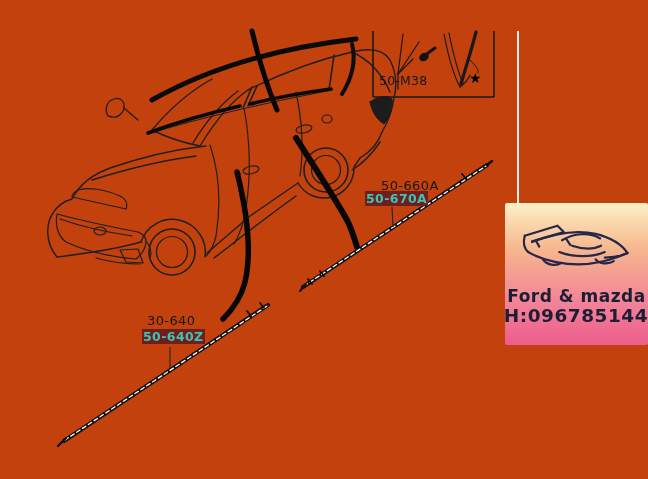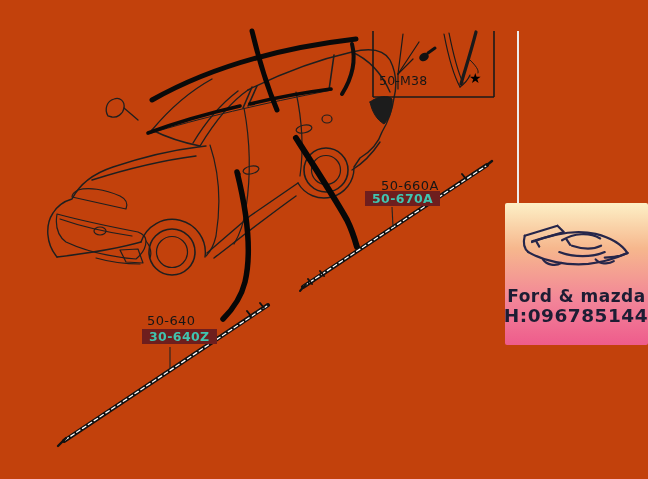--- a/index.html
+++ b/index.html
@@ -8,21 +8,21 @@
     font-family:"DejaVu Sans","Liberation Sans",sans-serif;
   }
   svg.art{position:absolute;left:0;top:0;}
   .part-label{
     position:absolute;font-size:13px;color:#161616;white-space:nowrap;
     letter-spacing:.4px;line-height:15px;
   }
   .part-label.small{font-size:12.5px;letter-spacing:.2px;}
   .part-label.hl{
     background:var(--hl-bg,#6e1e1e);color:var(--hl-text,#40c4b0);
-    font-weight:bold;font-size:12.5px;padding:0 7px;height:15px;line-height:15px;
+    font-weight:bold;font-size:12.5px;padding:0 1px;height:15px;line-height:15px;
     cursor:pointer;
   }
   .star{position:absolute;font-size:14px;color:#000;line-height:14px;}
   .page-edge{position:absolute;left:517px;top:31px;width:2px;height:172px;background:#ededed;}
   .badge{
     position:absolute;left:505px;top:203px;width:143px;height:142px;border-radius:2px;
     background:linear-gradient(180deg,var(--bg1,#fdf0c6) 0%,var(--bg2,#f6b78d) 32%,#f28398 70%,var(--bg3,#ee5c8c) 100%);
     display:flex;flex-direction:column;align-items:center;overflow:hidden;
   }
   .badge svg{display:block;margin-top:18px;}
@@ -178,22 +178,22 @@
   </svg>
 
   <div class="page-edge"></div>
 
   <div class="part-label small" style="left:379px;top:73px;">50-M38</div>
   <div class="star" style="left:469px;top:71px;">★</div>
 
   <div class="part-label" style="left:381px;top:178px;">50-660A</div>
   <div class="part-label hl" style="left:365px;top:191px;">50-670A</div>
 
-  <div class="part-label" style="left:147px;top:313px;">50-640</div>
-  <div class="part-label hl" style="left:142px;top:329px;">30-640Z</div>
+  <div class="part-label" style="left:147px;top:313px;">30-640</div>
+  <div class="part-label hl" style="left:142px;top:329px;">50-640Z</div>
 
   <div class="badge">
     <svg width="130" height="64" viewBox="0 0 143 70">
       <g stroke="#26264a" stroke-width="2.4" fill="none" stroke-linecap="round" stroke-linejoin="round">
         <path d="M14,16 L50,5 M50,5 L57,12 M57,12 L22,22 M26,21 L30,28"></path>
         <path d="M22,23 C45,14 70,9 92,14 C108,18 121,26 127,35"></path>
         <path d="M55,21 C68,13 85,12 97,19 M60,20 L64,26"></path>
         <path d="M127,35 C121,38 112,40 102,40"></path>
         <path d="M18,34 C35,44 60,49 84,47 C102,45 116,40 127,35"></path>
         <path d="M14,16 C12,24 13,30 18,34"></path>

